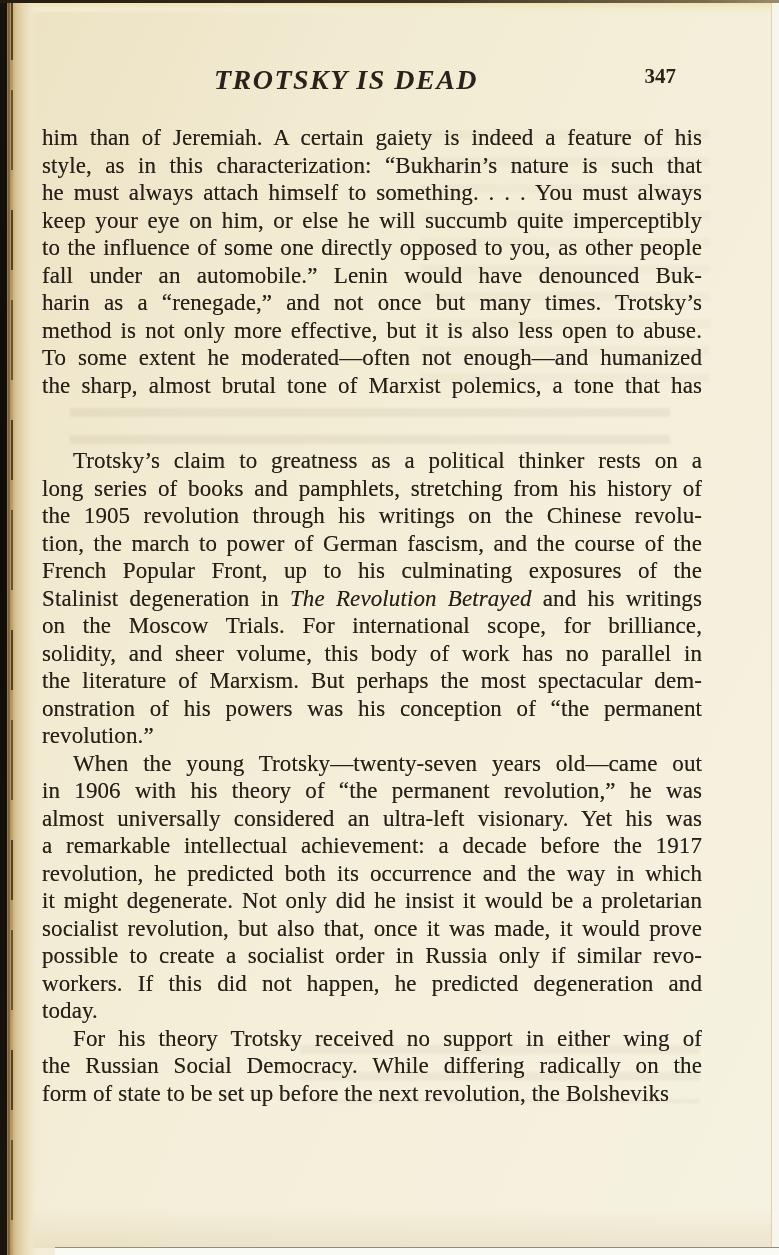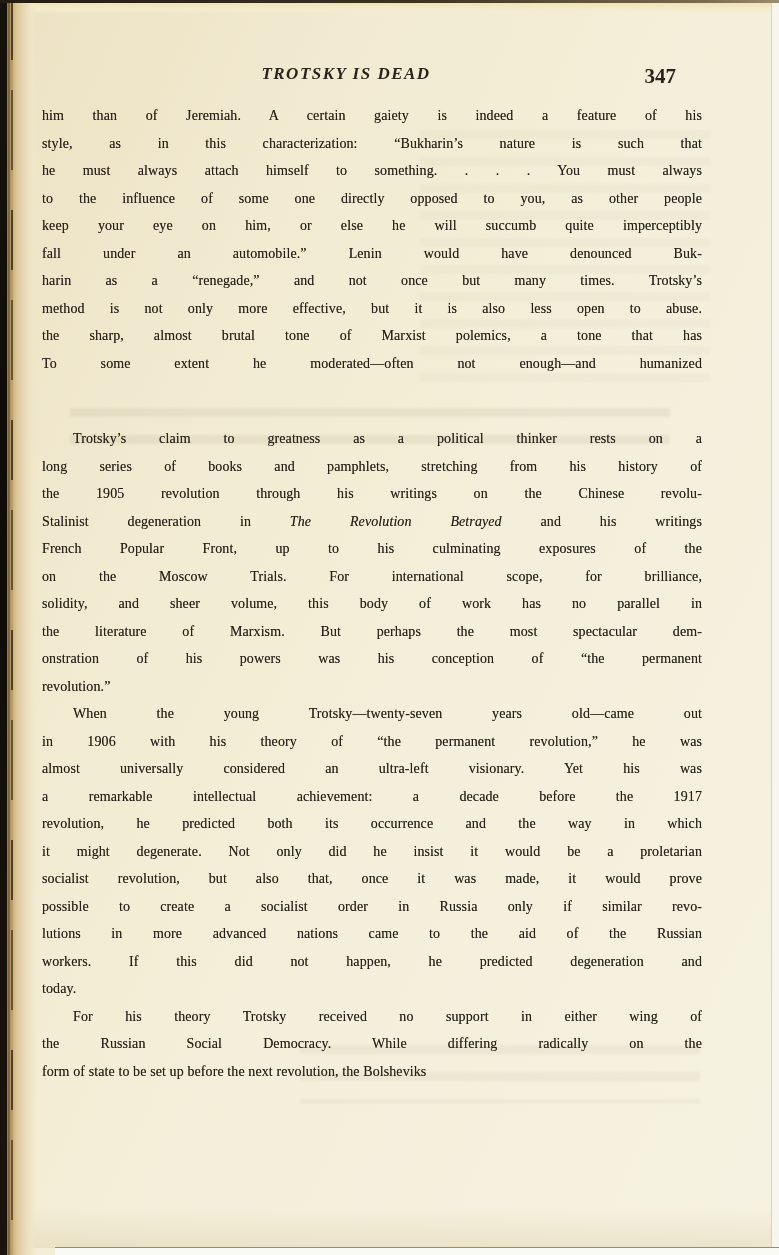--- a/index.html
+++ b/index.html
@@ -88,34 +88,34 @@
     position: relative;
     height: 26px;
   }
   .header-title {
     position: absolute;
     left: 0; right: 0;
     text-align: center;
     transform: translateX(-26px);
     font-style: italic;
     font-weight: bold;
-    font-size: 17px;
+    font-size: 28px;
     letter-spacing: 1.5px;
     color: #2a231b;
   }
   .page-number {
     position: absolute;
     right: 26px; top: 0;
     font-weight: bold;
     font-size: 21px;
     color: #2a231b;
   }
   .body-text {
-    margin-top: 12px;
-    font-size: 14px;
+    margin-top: 34px;
+    font-size: 23px;
     line-height: 27.5px;
     letter-spacing: 0.1px;
     text-shadow: 0 0 0.5px rgba(42,34,24,0.55);
   }
   .paragraph { margin: 0; }
   .paragraph.section-break { margin-top: 48px; }
   .text-line {
     text-align: justify;
     text-align-last: justify;
     white-space: normal;
@@ -144,50 +144,50 @@
   <div class="page-content">
     <div class="running-header">
       <div class="header-title">TROTSKY IS DEAD</div>
       <div class="page-number">347</div>
     </div>
     <div class="body-text">
         <div class="paragraph">
           <div class="text-line">him than of Jeremiah. A certain gaiety is indeed a feature of his</div>
           <div class="text-line">style, as in this characterization: “Bukharin’s nature is such that</div>
           <div class="text-line">he must always attach himself to something. . . . You must always</div>
+          <div class="text-line">keep your eye on him, or else he will succumb quite imperceptibly</div>
           <div class="text-line">to the influence of some one directly opposed to you, as other people</div>
-          <div class="text-line">keep your eye on him, or else he will succumb quite imperceptibly</div>
           <div class="text-line">fall under an automobile.” Lenin would have denounced Buk-</div>
           <div class="text-line">harin as a “renegade,” and not once but many times. Trotsky’s</div>
           <div class="text-line">method is not only more effective, but it is also less open to abuse.</div>
+          <div class="text-line">To some extent he moderated—often not enough—and humanized</div>
           <div class="text-line">the sharp, almost brutal tone of Marxist polemics, a tone that has</div>
-          <div class="text-line">To some extent he moderated—often not enough—and humanized</div>
         </div>
         <div class="paragraph section-break">
           <div class="text-line indent">Trotsky’s claim to greatness as a political thinker rests on a</div>
           <div class="text-line">long series of books and pamphlets, stretching from his history of</div>
           <div class="text-line">the 1905 revolution through his writings on the Chinese revolu-</div>
+          <div class="text-line">tion, the march to power of German fascism, and the course of the</div>
+          <div class="text-line">French Popular Front, up to his culminating exposures of the</div>
           <div class="text-line"><span>Stalinist degeneration in </span><span class="em">The Revolution Betrayed</span><span> and his writings</span></div>
-          <div class="text-line">French Popular Front, up to his culminating exposures of the</div>
           <div class="text-line">on the Moscow Trials.  For international scope, for brilliance,</div>
           <div class="text-line">solidity, and sheer volume, this body of work has no parallel in</div>
           <div class="text-line">the literature of Marxism.  But perhaps the most spectacular dem-</div>
           <div class="text-line">onstration of his powers was his conception of “the permanent</div>
           <div class="text-line last">revolution.”</div>
         </div>
         <div class="paragraph">
           <div class="text-line indent">When the young Trotsky—twenty-seven years old—came out</div>
           <div class="text-line">in 1906 with his theory of “the permanent revolution,” he was</div>
           <div class="text-line">almost universally considered an ultra-left visionary. Yet his was</div>
           <div class="text-line">a remarkable intellectual achievement: a decade before the 1917</div>
           <div class="text-line">revolution, he predicted both its occurrence and the way in which</div>
           <div class="text-line">it might degenerate. Not only did he insist it would be a proletarian</div>
           <div class="text-line">socialist revolution, but also that, once it was made, it would prove</div>
           <div class="text-line">possible to create a socialist order in Russia only if similar revo-</div>
-          <div class="text-line">lutions in more advanced nations came to the aid of the Russian</div>
           <div class="text-line">workers.  If this did not happen, he predicted degeneration and</div>
           <div class="text-line last">today.</div>
         </div>
         <div class="paragraph">
           <div class="text-line indent">For his theory Trotsky received no support in either wing of</div>
           <div class="text-line">the Russian Social Democracy. While differing radically on the</div>
           <div class="text-line last">form of state to be set up before the next revolution, the Bolsheviks</div>
         </div>
       </div>
   </div>

